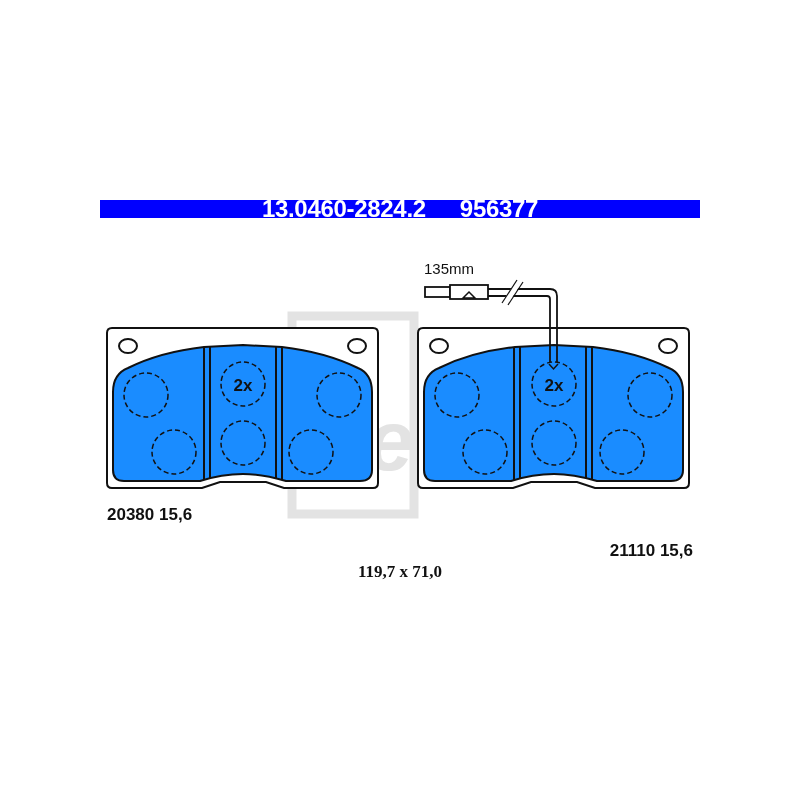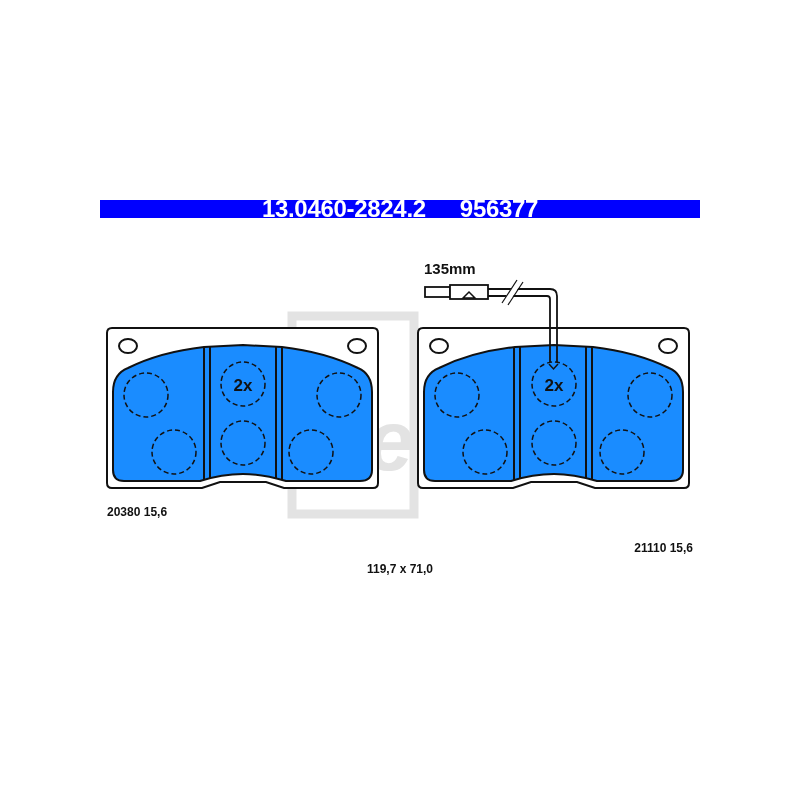--- a/index.html
+++ b/index.html
@@ -1,25 +1,25 @@
 <!DOCTYPE html>
 <html><head>
 <meta charset="utf-8">
 <style>
   html, body { margin: 0; padding: 0; background: #ffffff; }
   body { width: 800px; height: 800px; position: relative; overflow: hidden; font-family: "Liberation Sans", sans-serif; }
   .banner { position: absolute; left: 100px; top: 200px; width: 600px; height: 18px; background: #0000ff; display: flex; align-items: center; justify-content: center; }
   .banner span { color: #ffffff; font-weight: bold; font-size: 24px; letter-spacing: -0.3px; font-family: "Liberation Sans", sans-serif; }
   .banner .gap { display: inline-block; width: 34px; }
   .drawing { position: absolute; left: 0; top: 0; width: 800px; height: 800px; }
-  .label { position: absolute; font-weight: bold; font-size: 12px; color: #111; font-family: "Liberation Sans", sans-serif; }
+  .label { position: absolute; font-weight: bold; font-size: 17px; color: #111; font-family: "Liberation Sans", sans-serif; }
   .lbl-left { left: 107px; top: 505px; }
   .lbl-right { right: 107px; top: 505px; text-align: right; margin-top: 36px; }
-  .lbl-dim { left: 0; width: 800px; top: 562px; text-align: center; }
-  .lbl-wire { position: absolute; left: 424px; top: 260px; font-weight: bold; font-size: 15px; color: #111; font-family: "Liberation Sans", sans-serif; }
+  .lbl-dim { left: 0; width: 800px; top: 562px; text-align: center; font-family: Liberation Serif, serif; }
+  .lbl-wire { position: absolute; left: 424px; top: 260px; font-weight: normal; font-size: 15px; color: #111; font-family: "Liberation Sans", sans-serif; }
 </style>
 </head>
 <body>
 
 <div class="banner">
   <span>13.0460-2824.2</span>
   <span class="gap"></span>
   <span>956377</span>
 </div>
 

